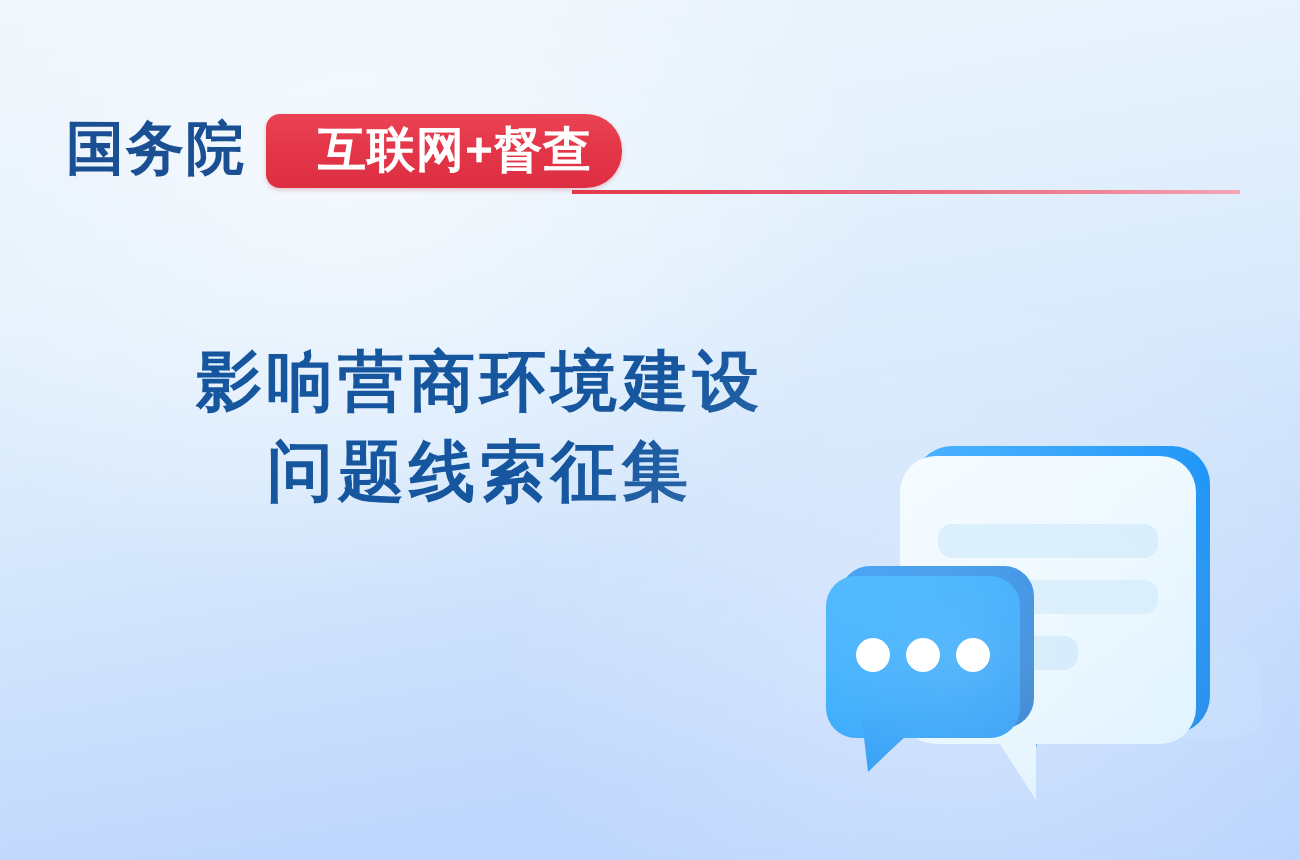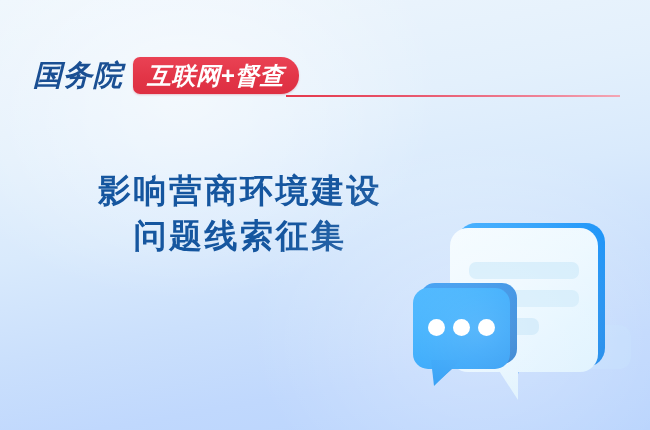--- a/index.html
+++ b/index.html
@@ -46,41 +46,41 @@
     width: 460px; height: 380px;
     border-radius: 50%;
     background: radial-gradient(closest-side, rgba(255,255,255,0.30), rgba(255,255,255,0));
     pointer-events: none;
   }
 
   
   .header {
     position: absolute;
     left: 0; top: 0;
-    width: 650px; height: 110px; font-style: italic;
+    width: 650px; height: 110px;
   }
 
   .brand-text {
     position: absolute;
     left: 33px;
     top: 57px;
     font-size: 29px;
     line-height: 36px;
     font-weight: bold;
     color: #1a4f93;
     letter-spacing: 1px;
     white-space: nowrap;
   }
 
   .brand-badge {
     position: absolute;
     left: 133px;
     top: 57px;
     height: 37px;
-    padding: 0 15px 0 14px;
+    padding: 0 15px 0 26px;
     box-sizing: border-box;
     display: flex;
     align-items: center;
     border-radius: 7px 18px 18px 7px;
     background: linear-gradient(180deg, #ea4254 0%, #e23547 55%, #de2f42 100%);
     box-shadow: 0 1px 2px rgba(200,40,60,0.25);
   }
   .brand-badge-label {
     font-size: 24px;
     line-height: 26px;

